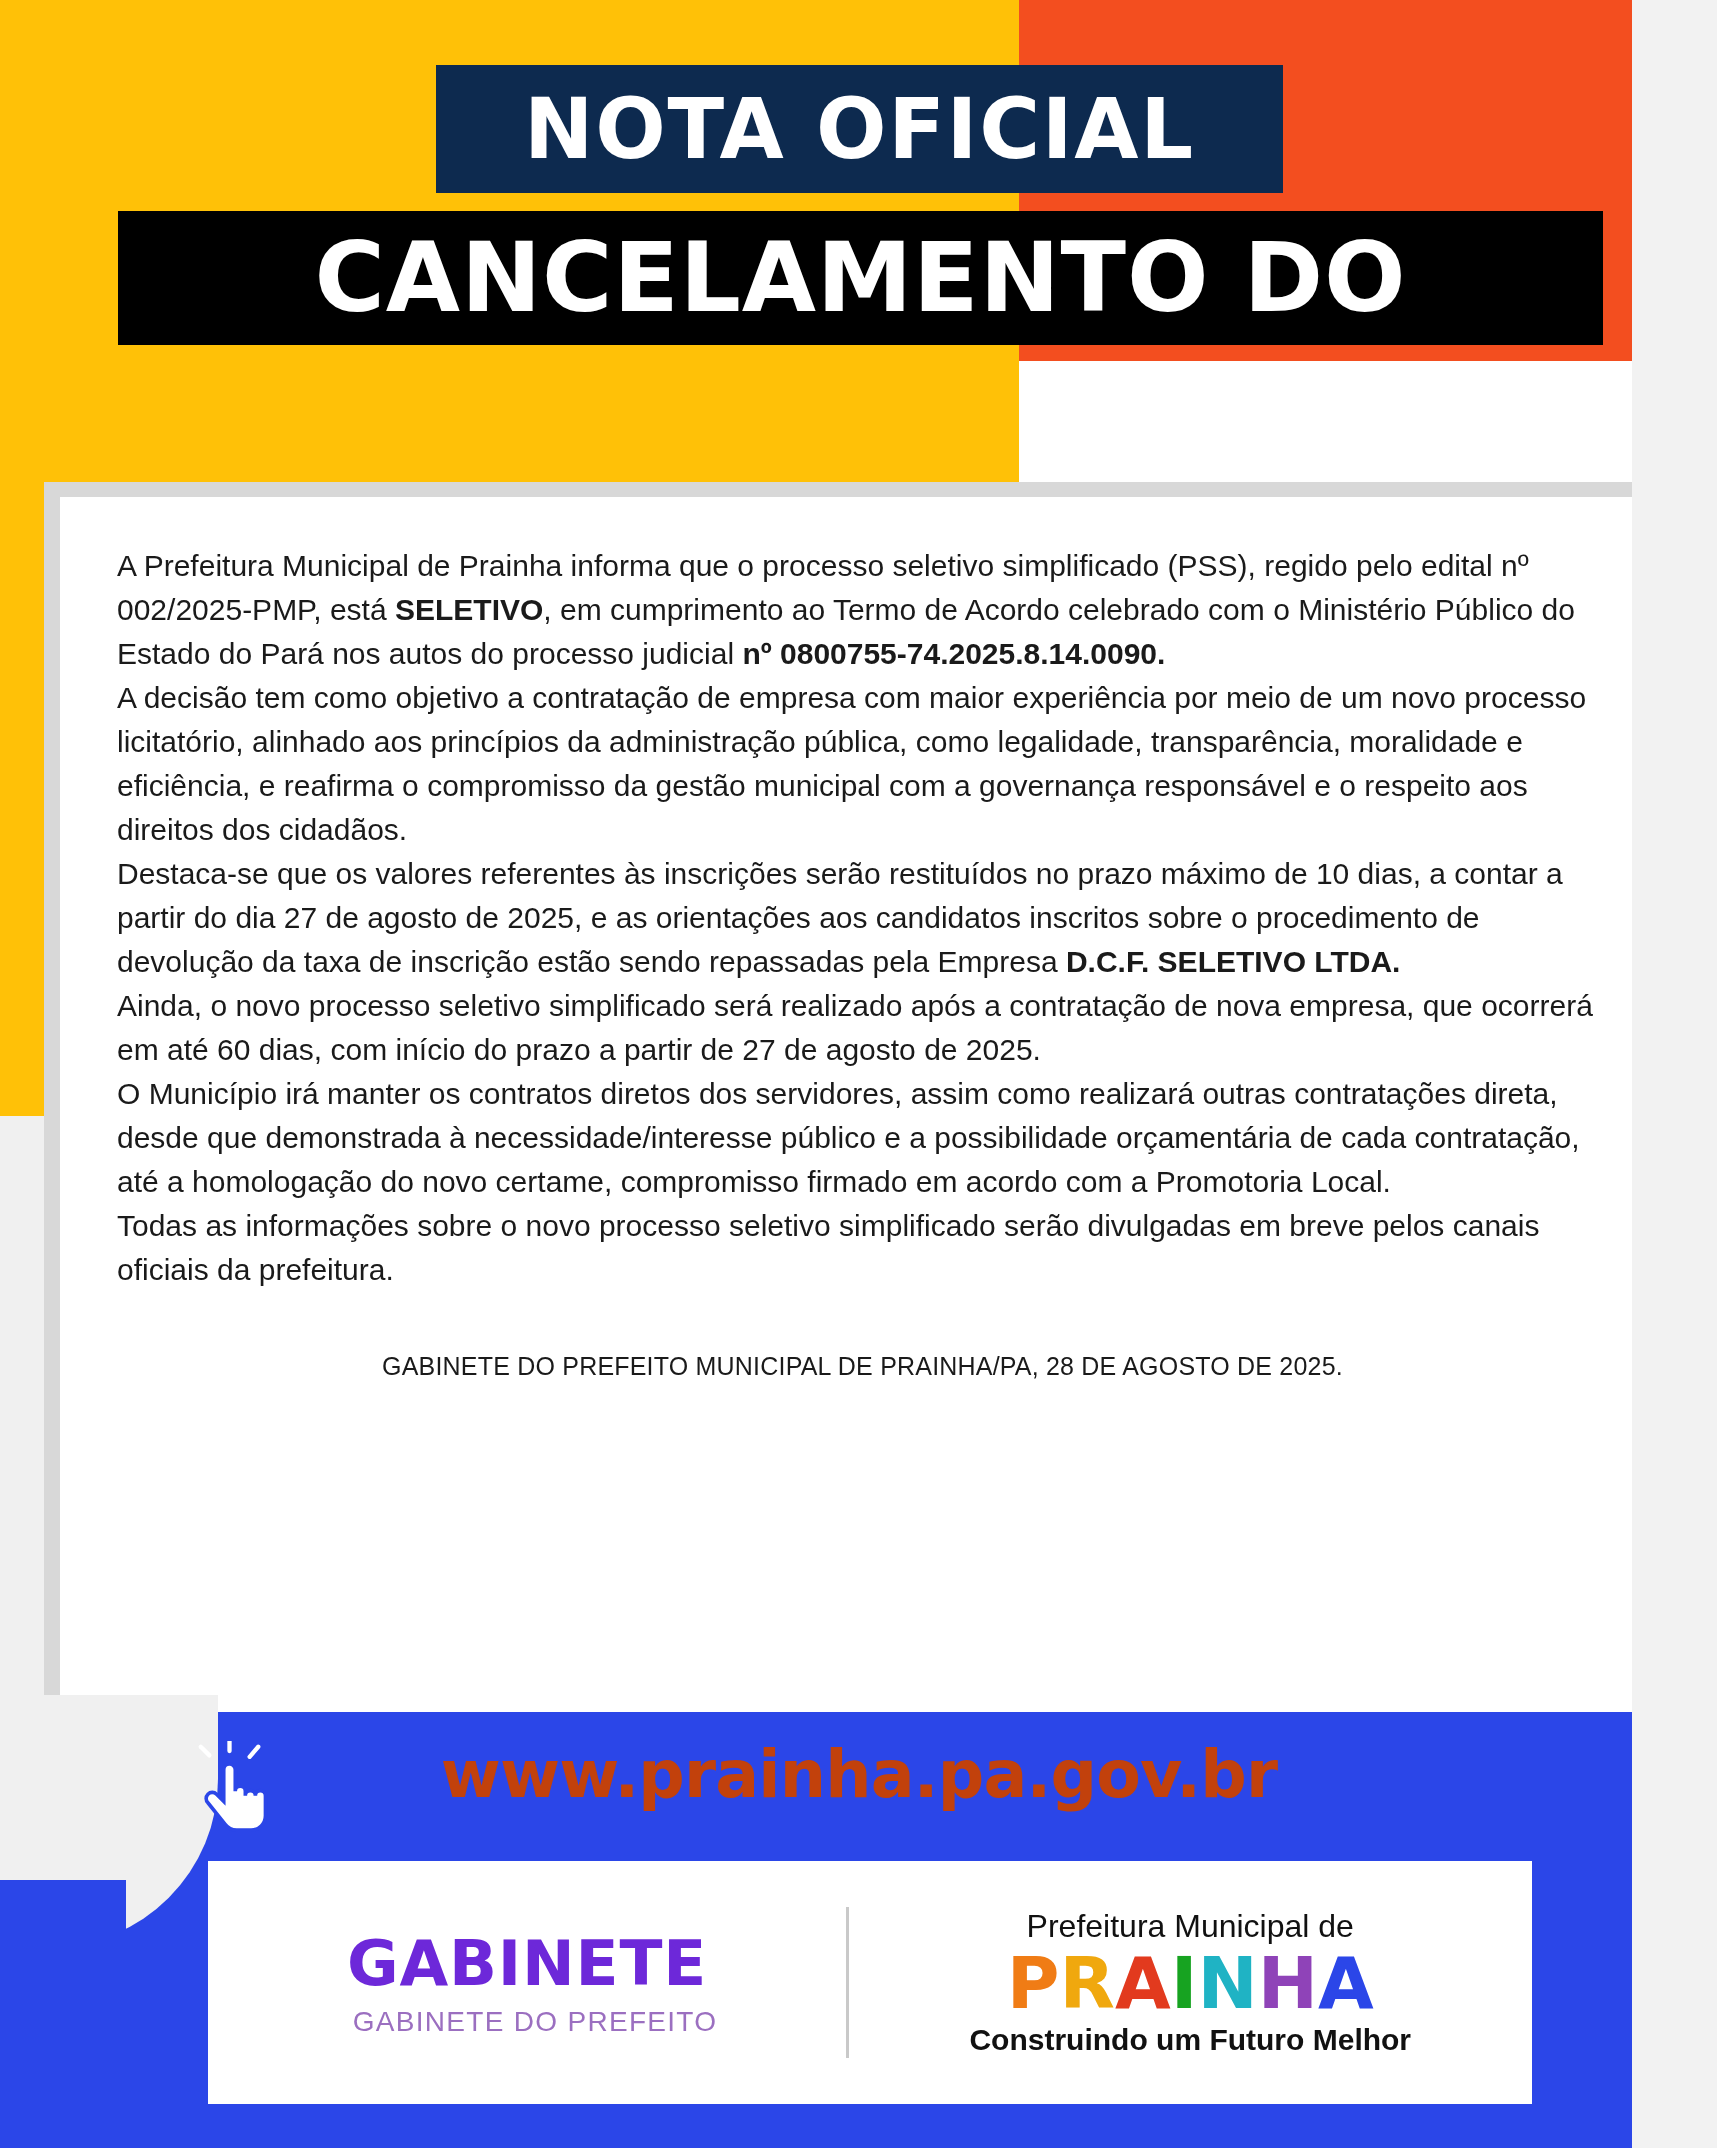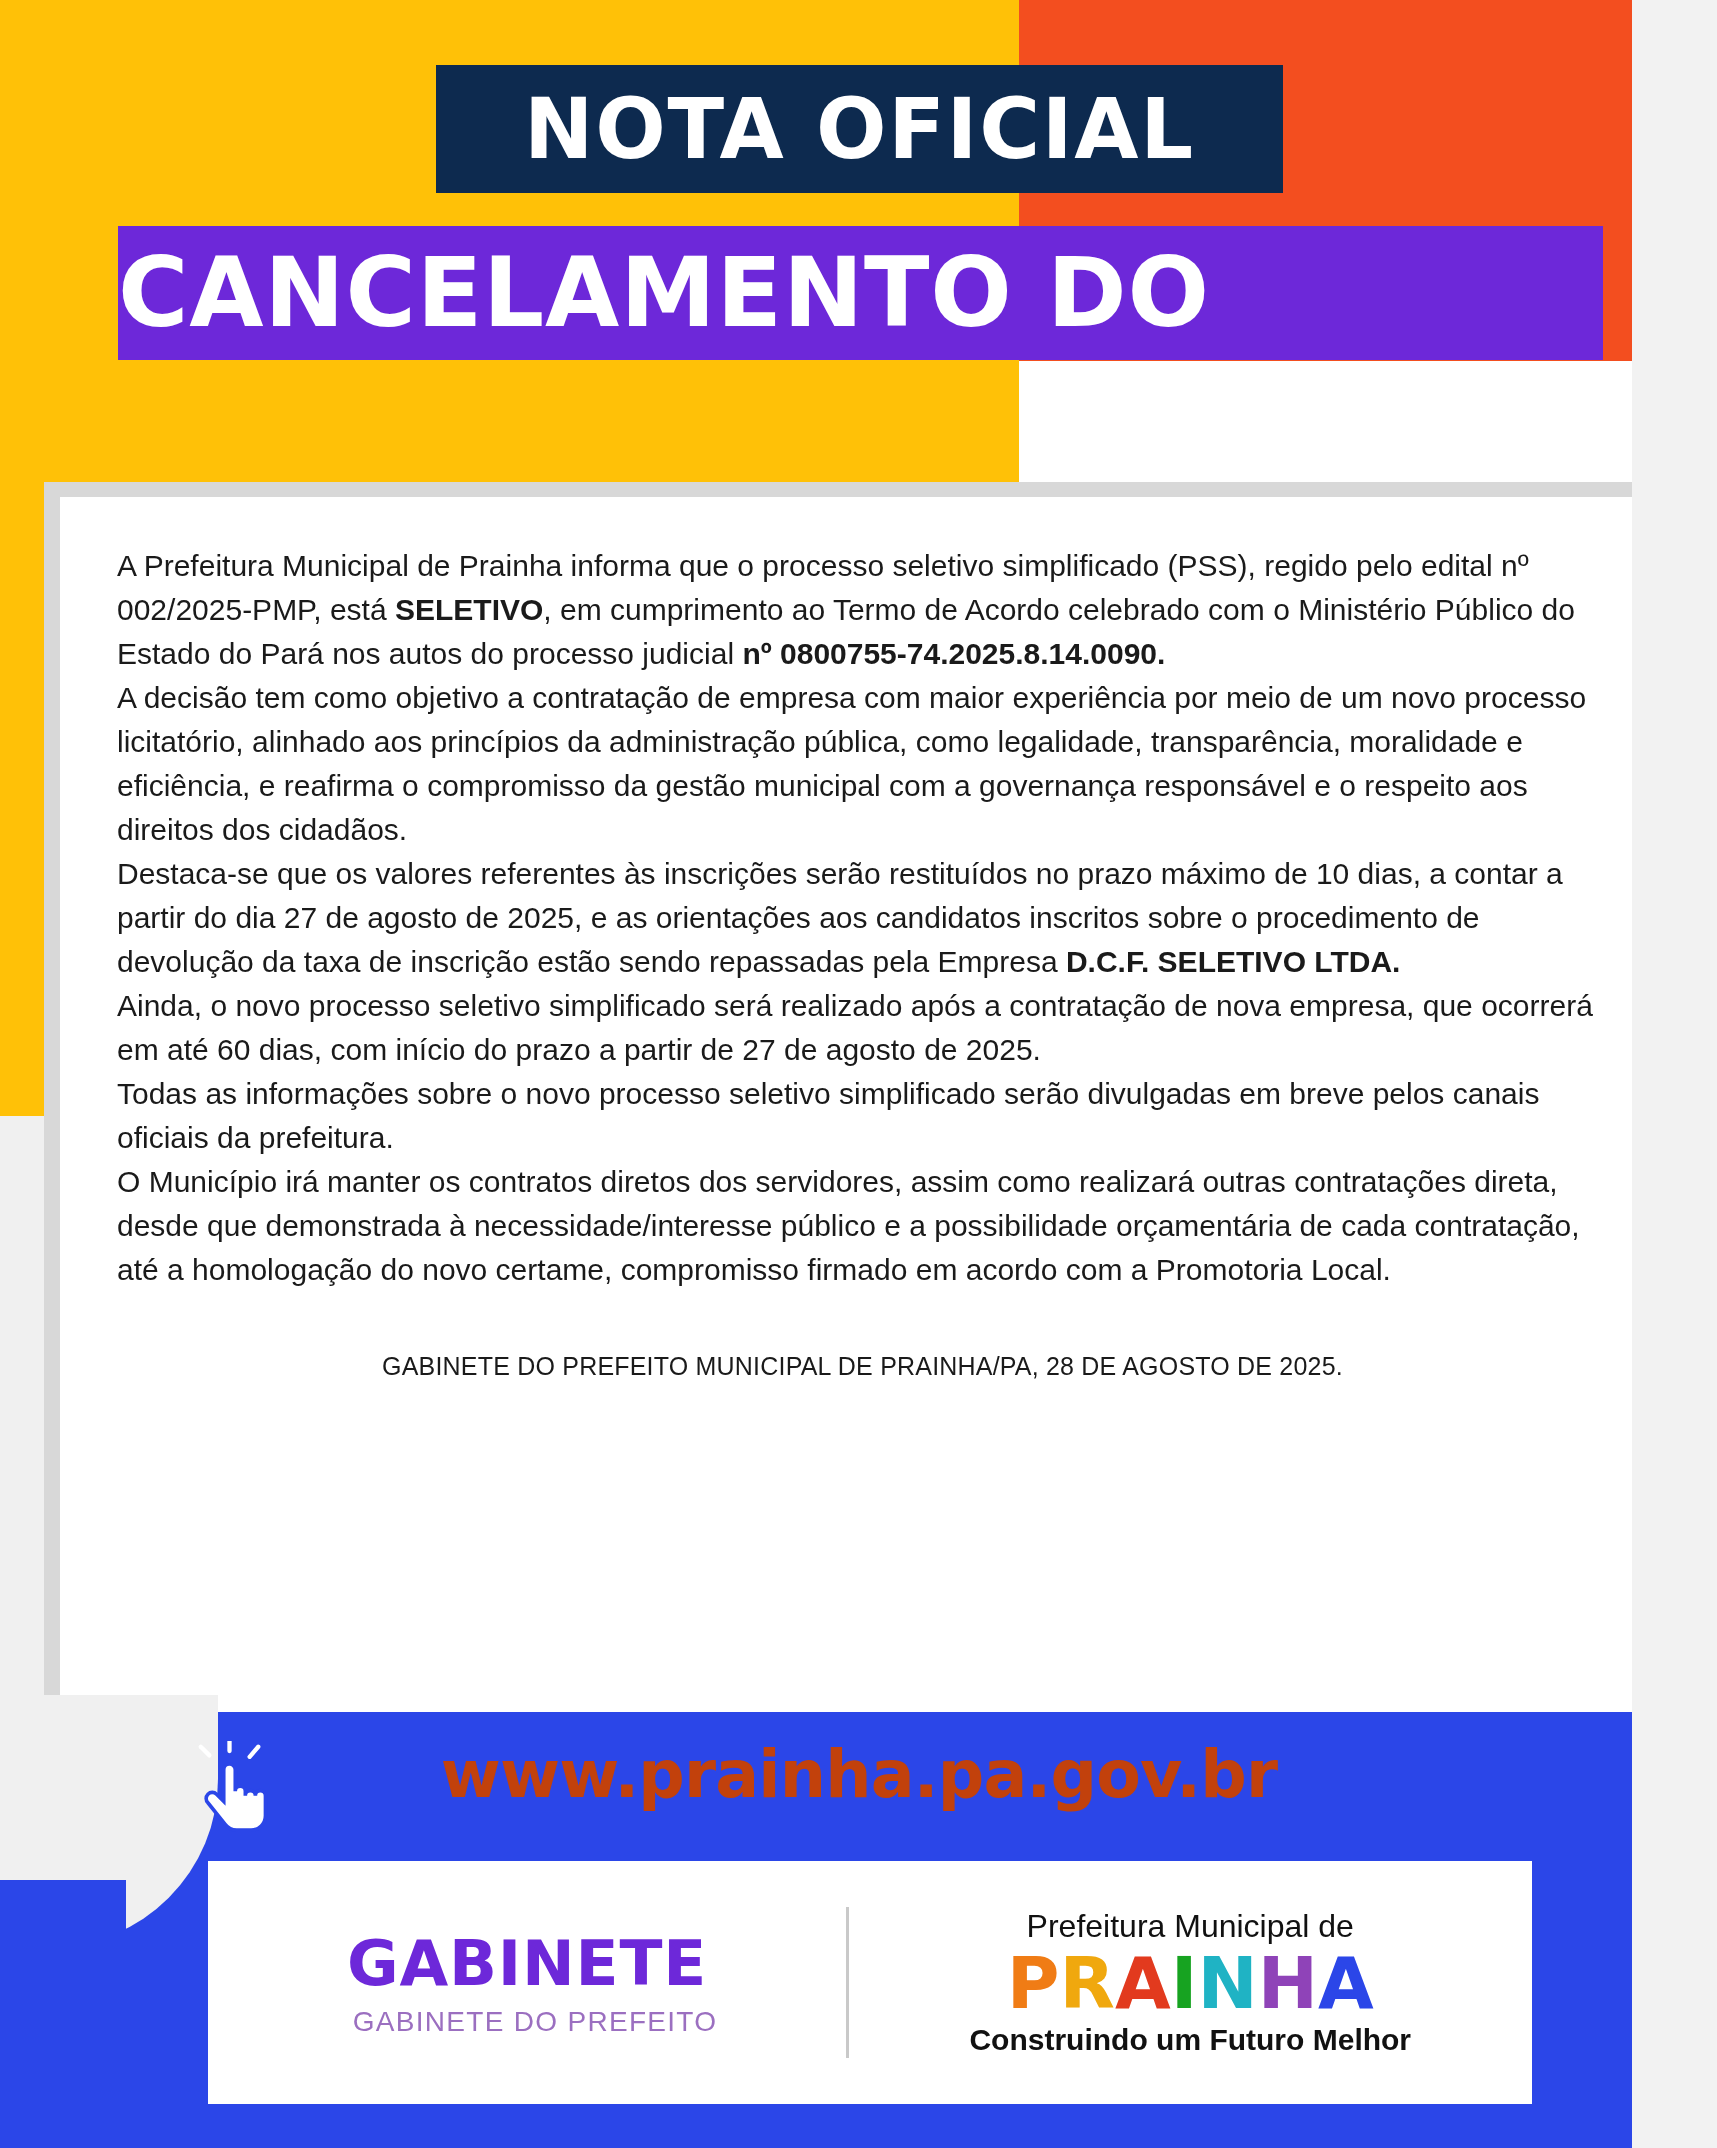--- a/index.html
+++ b/index.html
@@ -61,24 +61,24 @@
   }
   .hdr-nota span {
     color: #ffffff;
     font-size: 83px;
     font-weight: 700;
     letter-spacing: 1.7px;
     font-family: "DejaVu Sans", sans-serif;
   }
   .hdr-cancel {
     position: absolute;
-    left: 118px; top: 226px;
+    left: 118px; top: 211px;
     width: 1485px; height: 134px;
-    background: #6d28d9;
-    display: flex; align-items: center; justify-content: flex-start;
+    background: #000000;
+    display: flex; align-items: center; justify-content: center;
   }
   .hdr-cancel span {
     color: #ffffff;
     font-size: 96px;
     font-weight: 700;
     letter-spacing: 0.8px;
     font-family: "DejaVu Sans", sans-serif;
   }
   .hdr-pss {
     position: absolute;
@@ -248,22 +248,22 @@
   <div class="card">
     <div class="body-text">
       <p>
         <span>A Prefeitura Municipal de Prainha informa que o processo seletivo simplificado (PSS), regido pelo edital nº 002/2025-PMP, está </span><b>SELETIVO</b><span>, em cumprimento ao Termo de Acordo celebrado com o Ministério Público do Estado do Pará nos autos do processo judicial </span><b>nº 0800755-74.2025.8.14.0090.</b>
       </p>
       <p>A decisão tem como objetivo a contratação de empresa com maior experiência por meio de um novo processo licitatório, alinhado aos princípios da administração pública, como legalidade, transparência, moralidade e eficiência, e reafirma o compromisso da gestão municipal com a governança responsável e o respeito aos direitos dos cidadãos.</p>
       <p>
         <span>Destaca-se que os valores referentes às inscrições serão restituídos no prazo máximo de 10 dias, a contar a partir do dia 27 de agosto de 2025, e as orientações aos candidatos inscritos sobre o procedimento de devolução da taxa de inscrição estão sendo repassadas pela Empresa </span><b>D.C.F. SELETIVO LTDA.</b>
       </p>
       <p>Ainda, o novo processo seletivo simplificado será realizado após a contratação de nova empresa, que ocorrerá em até 60 dias, com início do prazo a partir de 27 de agosto de 2025.</p>
+      <p>O Município irá manter os contratos diretos dos servidores, assim como realizará outras contratações direta, desde que demonstrada à necessidade/interesse público e a possibilidade orçamentária de cada contratação, até a homologação do novo certame, compromisso firmado em acordo com a Promotoria Local.</p>
       <p>Todas as informações sobre o novo processo seletivo simplificado serão divulgadas em breve pelos canais oficiais da prefeitura.</p>
-      <p>O Município irá manter os contratos diretos dos servidores, assim como realizará outras contratações direta, desde que demonstrada à necessidade/interesse público e a possibilidade orçamentária de cada contratação, até a homologação do novo certame, compromisso firmado em acordo com a Promotoria Local.</p>
     </div>
     <div class="signature">GABINETE DO PREFEITO MUNICIPAL DE PRAINHA/PA, 28 DE AGOSTO DE 2025.</div>
   </div>
 
   <div class="footer-blue"></div>
   <div class="footer-curve"></div>
   <div class="footer-left-strip"></div>
 
   <div class="site-url">www.prainha.pa.gov.br</div>
 

